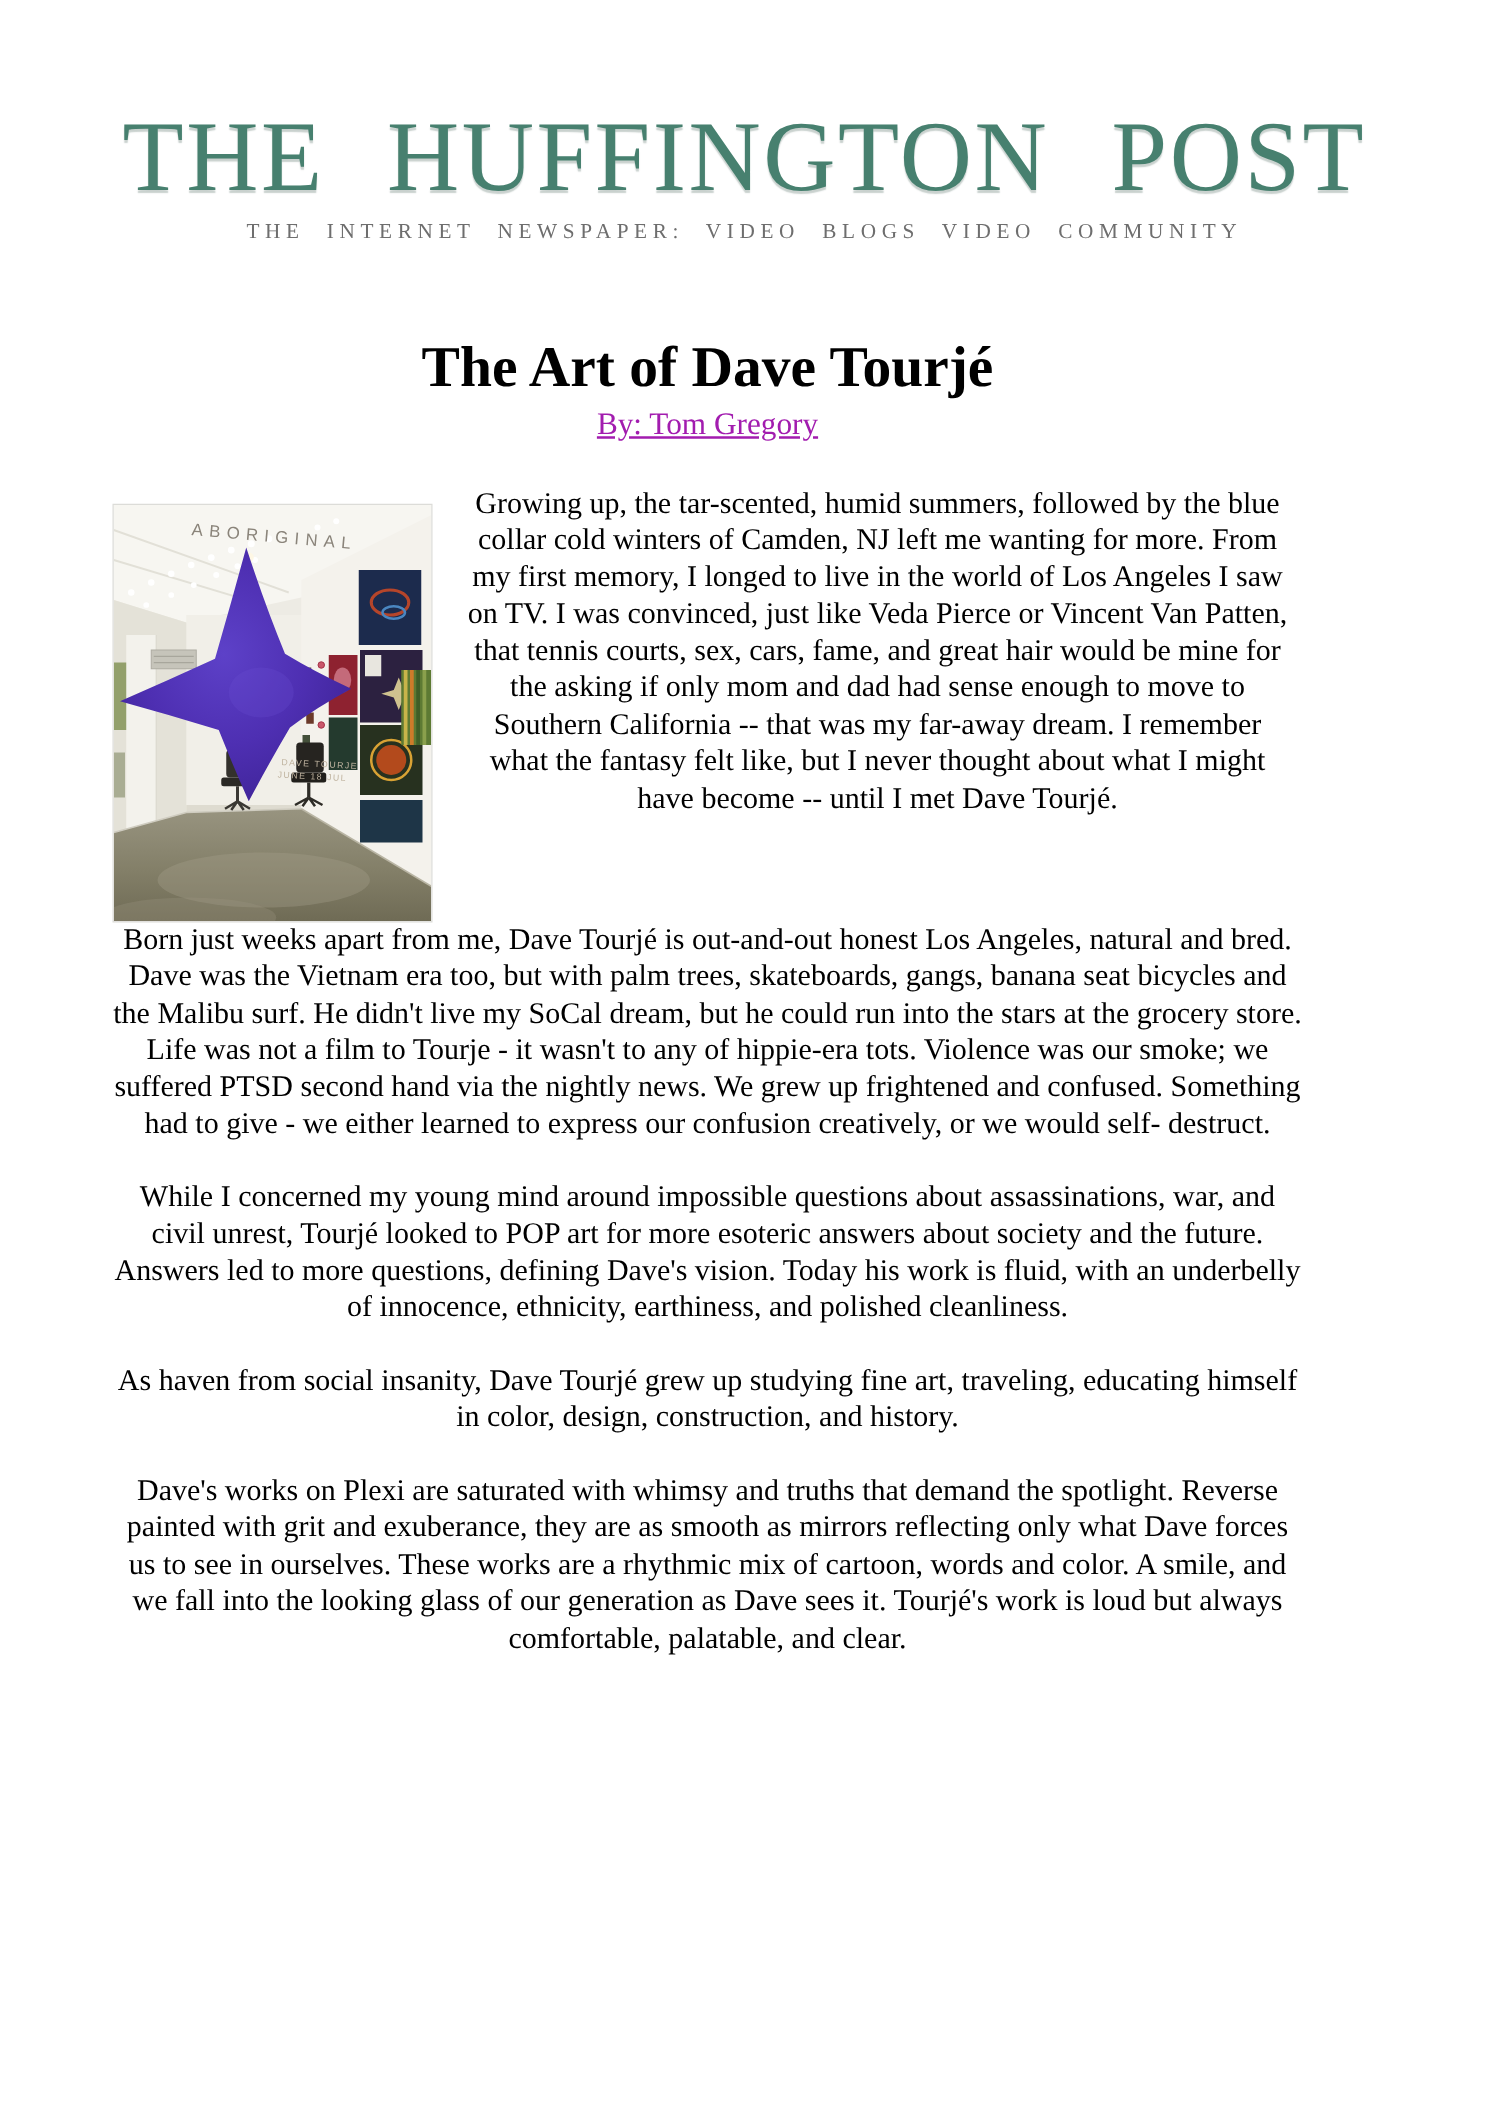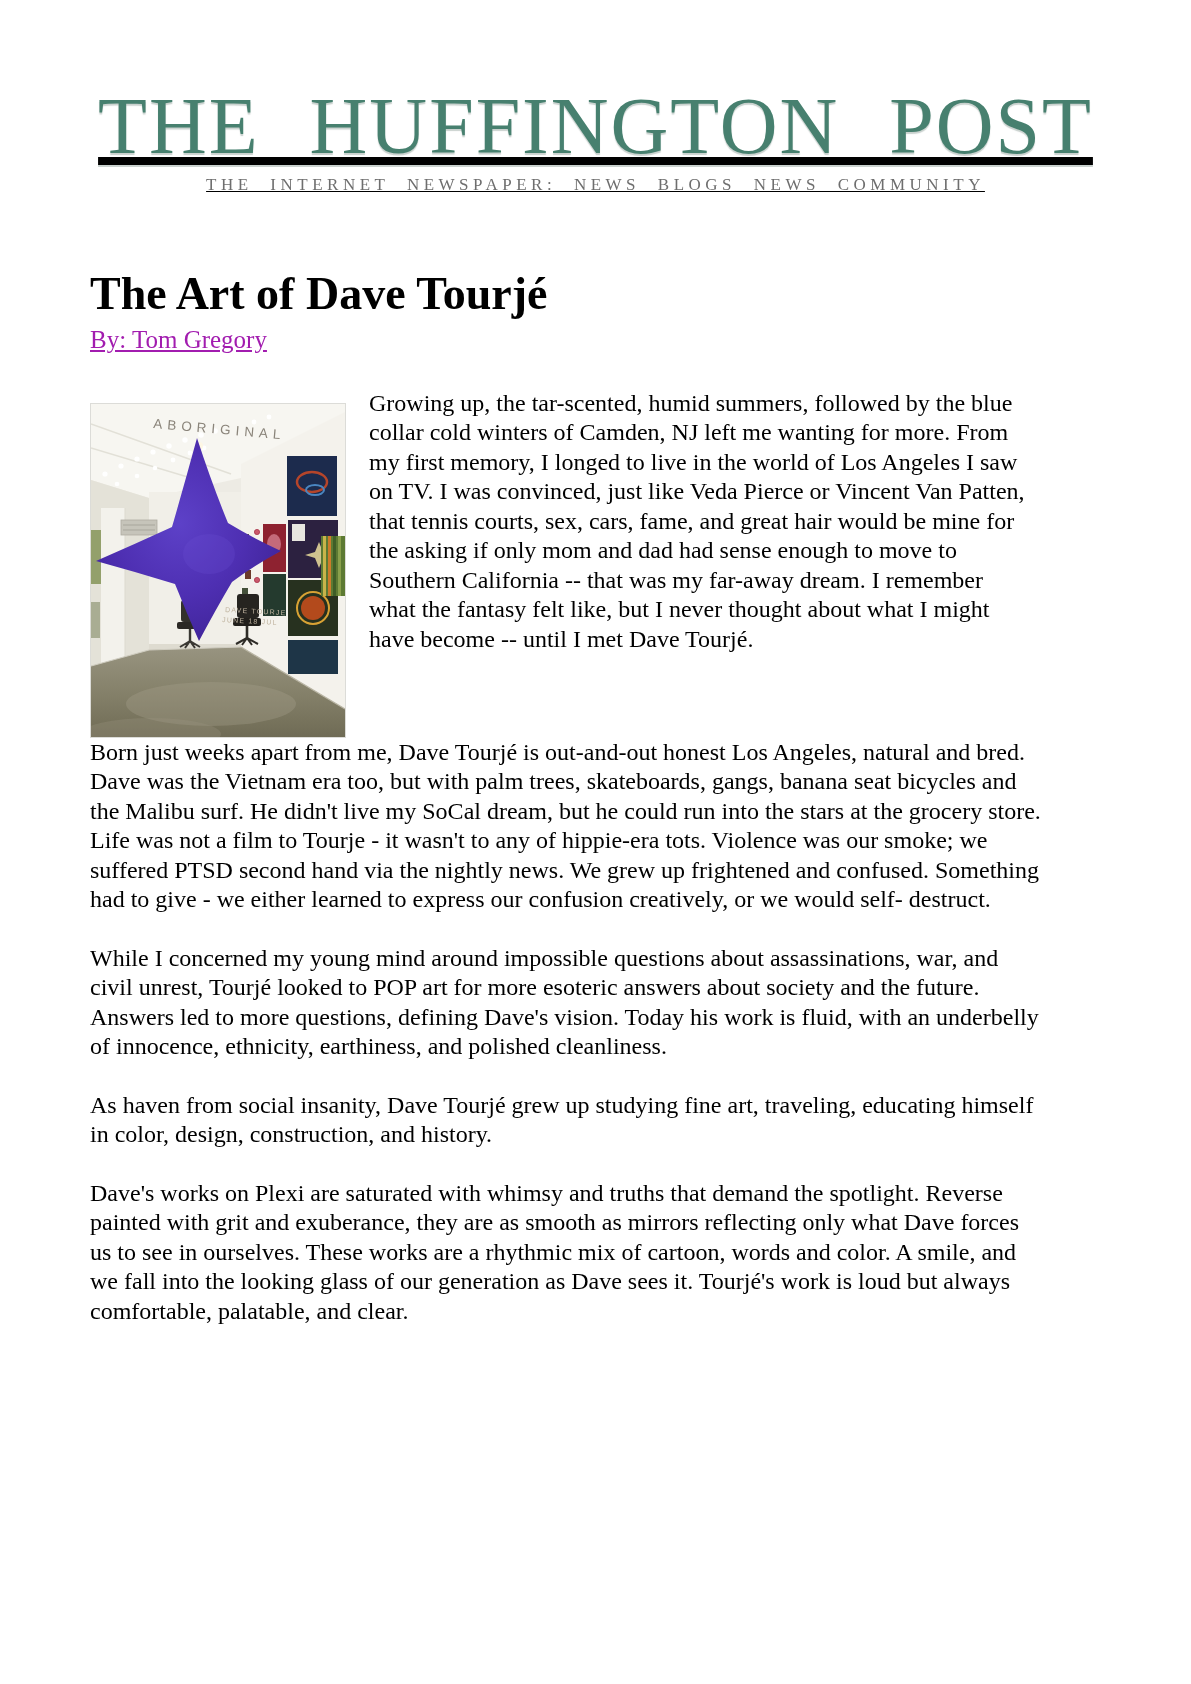--- a/index.html
+++ b/index.html
@@ -13,21 +13,20 @@
     overflow: hidden;
     font-family: "Liberation Serif", serif;
     color: #000000;
     position: relative;
   }
 
   
   .masthead {
     padding-top: 86px;
     text-align: center;
-    text-decoration: underline;
   }
   .masthead-title {
     font-family: "Liberation Serif", serif;
     font-weight: 400;
     font-size: 80px;
     line-height: 1.0;
     color: #47806F;
     letter-spacing: 2px;
     word-spacing: 28px;
     text-shadow: 0 2px 1px rgba(40,70,60,0.25);
@@ -40,20 +39,21 @@
     letter-spacing: 4.5px;
     word-spacing: 9px;
     color: #6e6e6e;
     white-space: nowrap;
   }
 
   
   .article {
     margin-left: 90px;
     width: 952px;
+    text-align: center;
   }
   .headline {
     margin: 74px 0 0 0;
     font-size: 46px;
     line-height: 1.08;
     font-weight: 700;
     letter-spacing: 0px;
   }
   .byline {
     margin-top: 5px;
@@ -92,21 +92,21 @@
     width: 666px;
     margin-bottom: 0;
   }
   .after-lead { margin-top: 22px; }
 </style>
 </head>
 <body>
 
 <header class="masthead">
   <div class="masthead-title">THE HUFFINGTON POST</div>
-  <div class="masthead-tagline">THE INTERNET NEWSPAPER: NEWS BLOGS NEWS COMMUNITY</div>
+  <div class="masthead-tagline">THE INTERNET NEWSPAPER: VIDEO BLOGS VIDEO COMMUNITY</div>
 </header>
 
 <article class="article">
 
   <h1 class="headline">The Art of Dave Tourjé</h1>
 
   <div class="byline">
     <a>By: Tom Gregory</a>
   </div>
 

